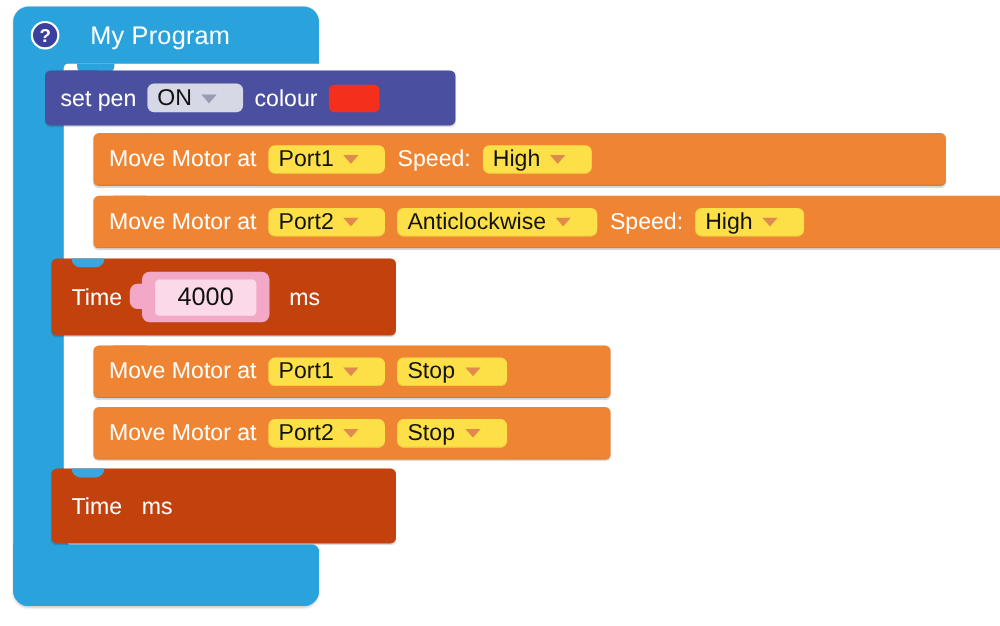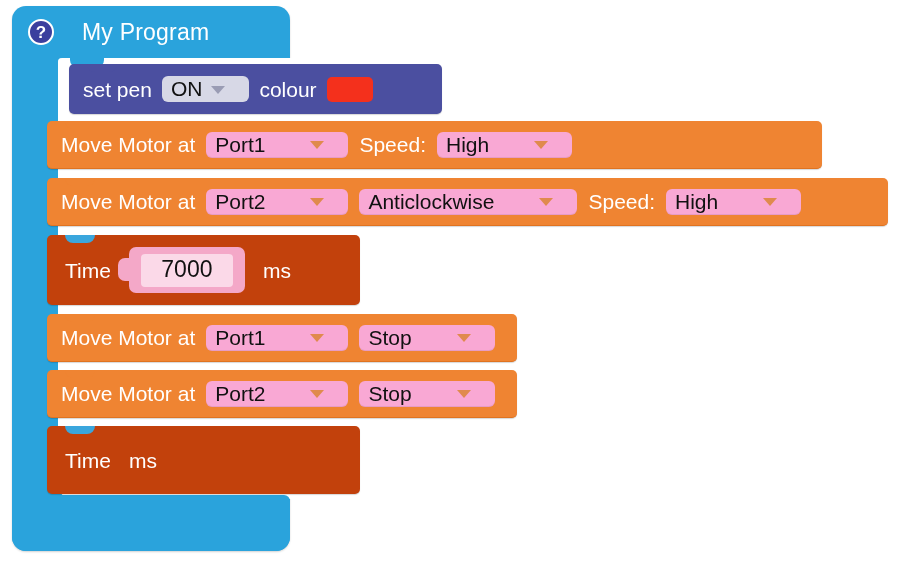--- a/index.html
+++ b/index.html
@@ -145,43 +145,43 @@
   }
 
   .block-purple {
     background: #4b4fa0;
   }
   .block-purple .notch { background: #4b4fa0; }
 
   .block-orange {
     background: #ef8432;
     border-bottom: 1px solid #e07320;
+    margin-left: 38px;
   }
   .block-orange .notch { background: #ef8432; }
 
   .block-blue {
     background: #c2410c;
   }
   .block-blue .notch { background: #3aa6dd; }
 
   
   .dd {
     display: inline-flex;
     align-items: center;
     border-radius: 6px;
     padding: 2px 24px 3px 9px;
     font-size: 21px;
     color: #111111;
     line-height: 1;
     box-sizing: border-box;
   }
   .dd-orange {
-    background: #f9a8d4;
+    background: #fde047;
     box-shadow: inset 0 -1px 0 rgba(0,0,0,0.07);
-    gap: 36px;
   }
   .dd-grey {
     background: #d7d8e6;
   }
   .caret {
     width: 0; height: 0;
     border-left: 7px solid transparent;
     border-right: 7px solid transparent;
     margin-left: 9px;
     margin-top: 2px;
@@ -244,21 +244,21 @@
       <div class="program-title">My Program</div>
     </div>
 
     <div class="program-mouth"></div>
     <div class="program-mouth-notch"></div>
     <div class="mouth-corner"></div>
 
     <div class="program-foot"></div>
   </div>
 
-  <div class="block block-purple" style="left:69px; top:64px; width:373px; height:50px; padding:0 14px 0 14px; gap:10px;text-align:right;">
+  <div class="block block-purple" style="left:41px; top:64px; width:373px; height:50px; padding:0 14px 0 14px; gap:10px;text-align:right;">
     <span class="notch"></span>
     <span class="lbl">set pen</span>
     <span class="dd dd-grey">
       <span>ON</span>
       <span class="caret caret-grey"></span>
     </span>
     <span class="lbl">colour</span>
     <span class="swatch"></span>
   </div>
 
@@ -291,21 +291,21 @@
     <span class="dd dd-orange">
       <span>High</span>
       <span class="caret caret-orange"></span>
     </span>
   </div>
 
   <div class="block block-blue" style="left:47px; top:235px; width:313px; height:70px; padding:0 14px 0 18px; gap:18px;">
     <span class="notch"></span>
     <span class="lbl">Time</span>
     <span class="num-reporter">
-      <span class="num-field">7000</span>
+      <span class="num-field">4000</span>
     </span>
     <span class="lbl">ms</span>
   </div>
 
   <div class="block block-orange" style="left:47px; top:314px; width:470px; height:48px; padding:0 10px 0 14px; gap:11px;">
     <span class="notch"></span>
     <span class="lbl">Move Motor at</span>
     <span class="dd dd-orange">
       <span>Port1</span>
       <span class="caret caret-orange"></span>

